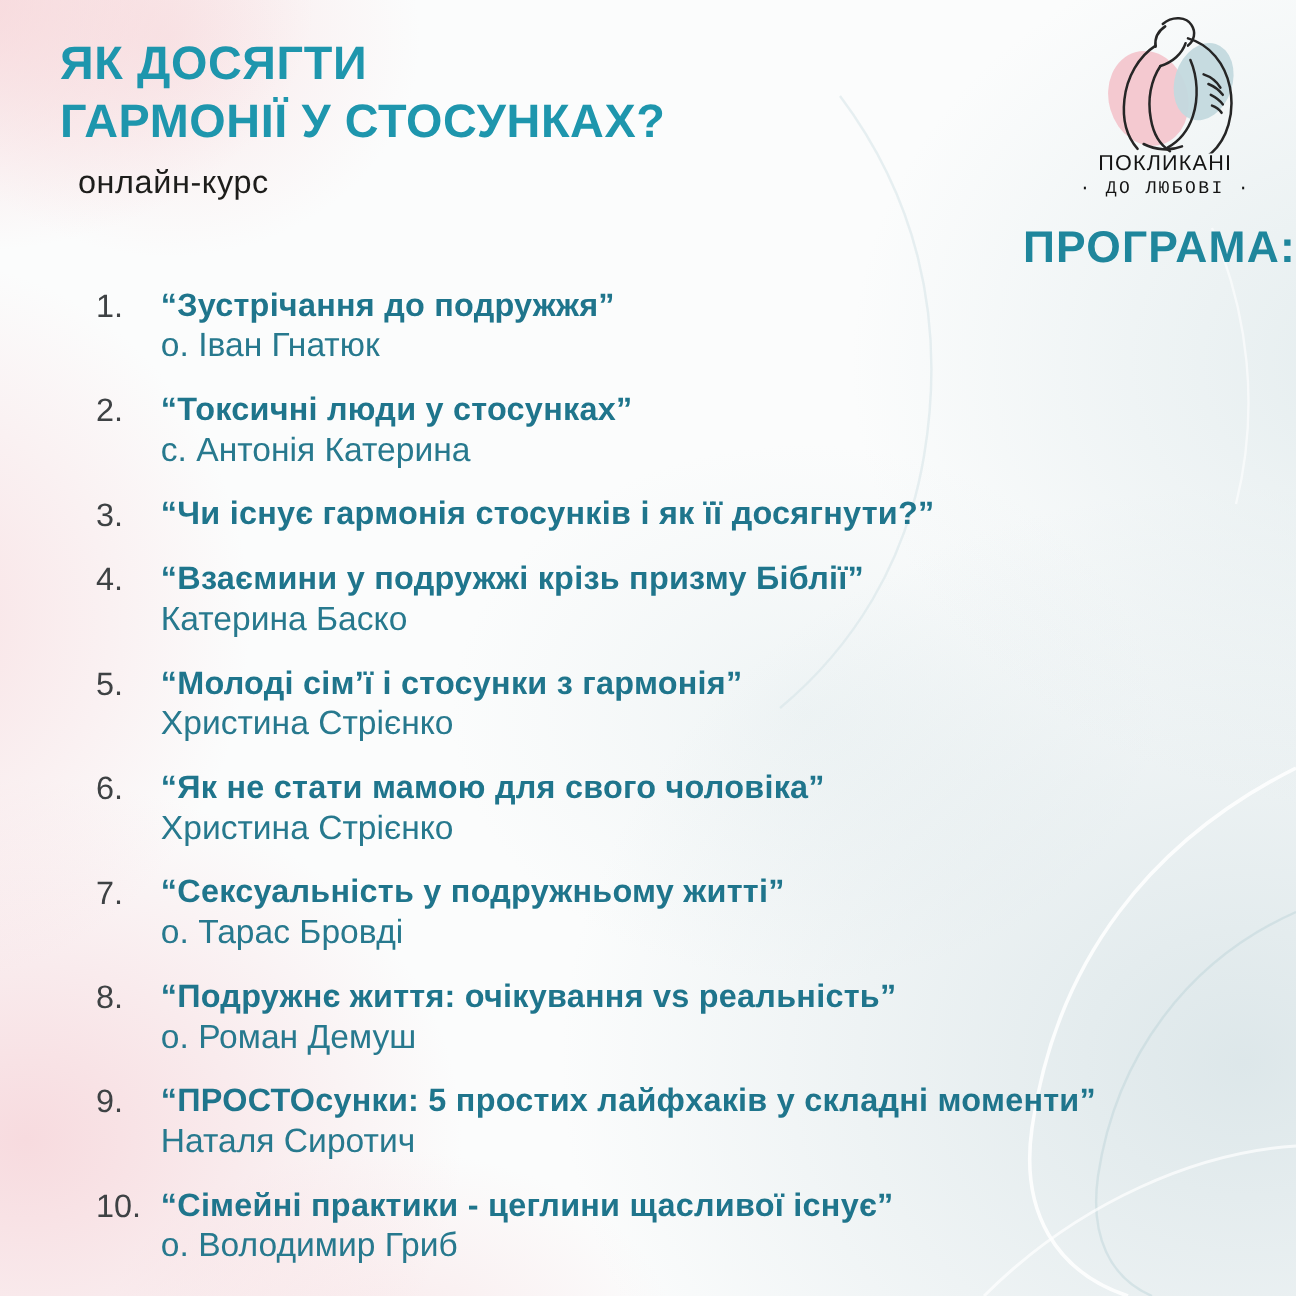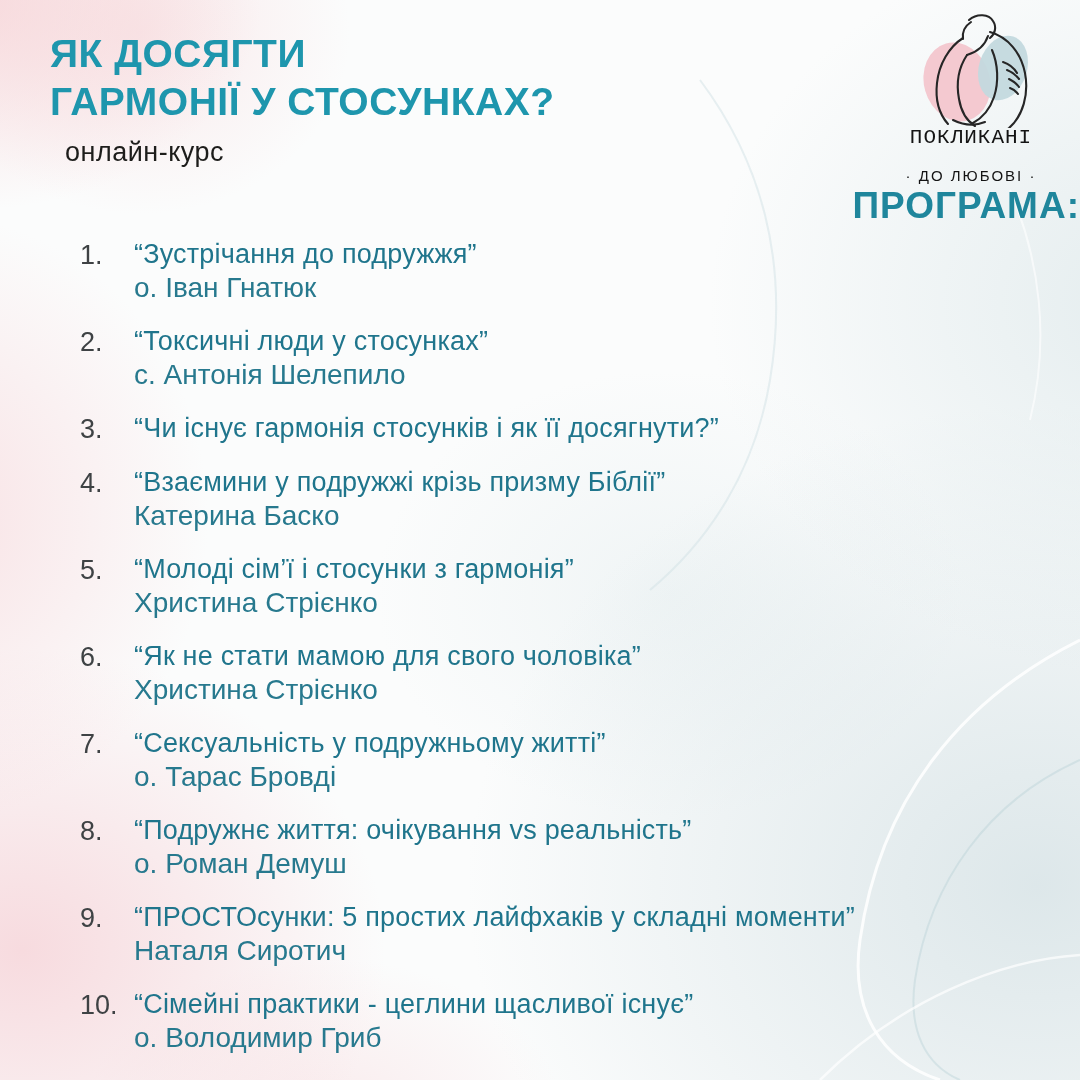--- a/index.html
+++ b/index.html
@@ -31,46 +31,46 @@
   }
   .subtitle {
     margin-top:12px; margin-left:15px;
     font-size:27px; color:#1d1d1b; letter-spacing:0.5px;
   }
 
   
   .logo { position:absolute; top:10px; right:14px; width:190px; text-align:center; }
   .logo svg { display:block; margin:0 auto; }
   .logo-name {
+    font-family:Liberation Sans, sans-serif;
+    font-size:18px; letter-spacing:1px; color:#141414; margin-top:-2px;
+  }
+  .logo-tagline {
     font-family:Liberation Mono, monospace;
-    font-size:21px; letter-spacing:1px; color:#141414; margin-top:-2px;
-  }
-  .logo-tagline {
-    font-family:Liberation Sans, sans-serif;
-    font-size:15px; letter-spacing:2px; color:#141414; margin-top:18px;
+    font-size:15px; letter-spacing:2px; color:#141414; margin-top:2px;
   }
 
   
   .program-heading {
     position:absolute; top:185px; left:0; width:100%;
     text-align:right; padding-left:30px;
     font-size:37px; font-weight:bold; letter-spacing:1px;
     color:#1f869c;
   }
   .program-list {
     position:absolute; top:239px; left:80px; right:24px;
     list-style:none;
   }
   .program-item { display:flex; margin-bottom:23px; }
   .num {
     flex:0 0 54px; font-size:27px; color:#3e4244; line-height:30px; padding-top:1px;
   }
   .item-text { flex:1; }
   .item-title {
-    font-size:27px; font-weight:normal; color:#1f758c; line-height:30px; letter-spacing:0.2px;
+    font-size:27px; font-weight:bold; color:#1f758c; line-height:30px; letter-spacing:0.2px;
   }
   .item-speaker {
     font-size:28px; color:#27798e; line-height:30px; margin-top:4px;
   }
 </style>
 </head>
 <body>
 
 <div class="page">
 
@@ -124,21 +124,21 @@
       <span class="item-text">
         <span class="item-title" style="display:block">“Зустрічання до подружжя”</span>
         <span class="item-speaker" style="display:block">о. Іван Гнатюк</span>
       </span>
     </li>
 
     <li class="program-item">
       <span class="num">2.</span>
       <span class="item-text">
         <span class="item-title" style="display:block">“Токсичні люди у стосунках”</span>
-        <span class="item-speaker" style="display:block">с. Антонія Шелепило</span>
+        <span class="item-speaker" style="display:block">с. Антонія Катерина</span>
       </span>
     </li>
 
     <li class="program-item">
       <span class="num">3.</span>
       <span class="item-text">
         <span class="item-title" style="display:block">“Чи існує гармонія стосунків і як її досягнути?”</span>
       </span>
     </li>
 

